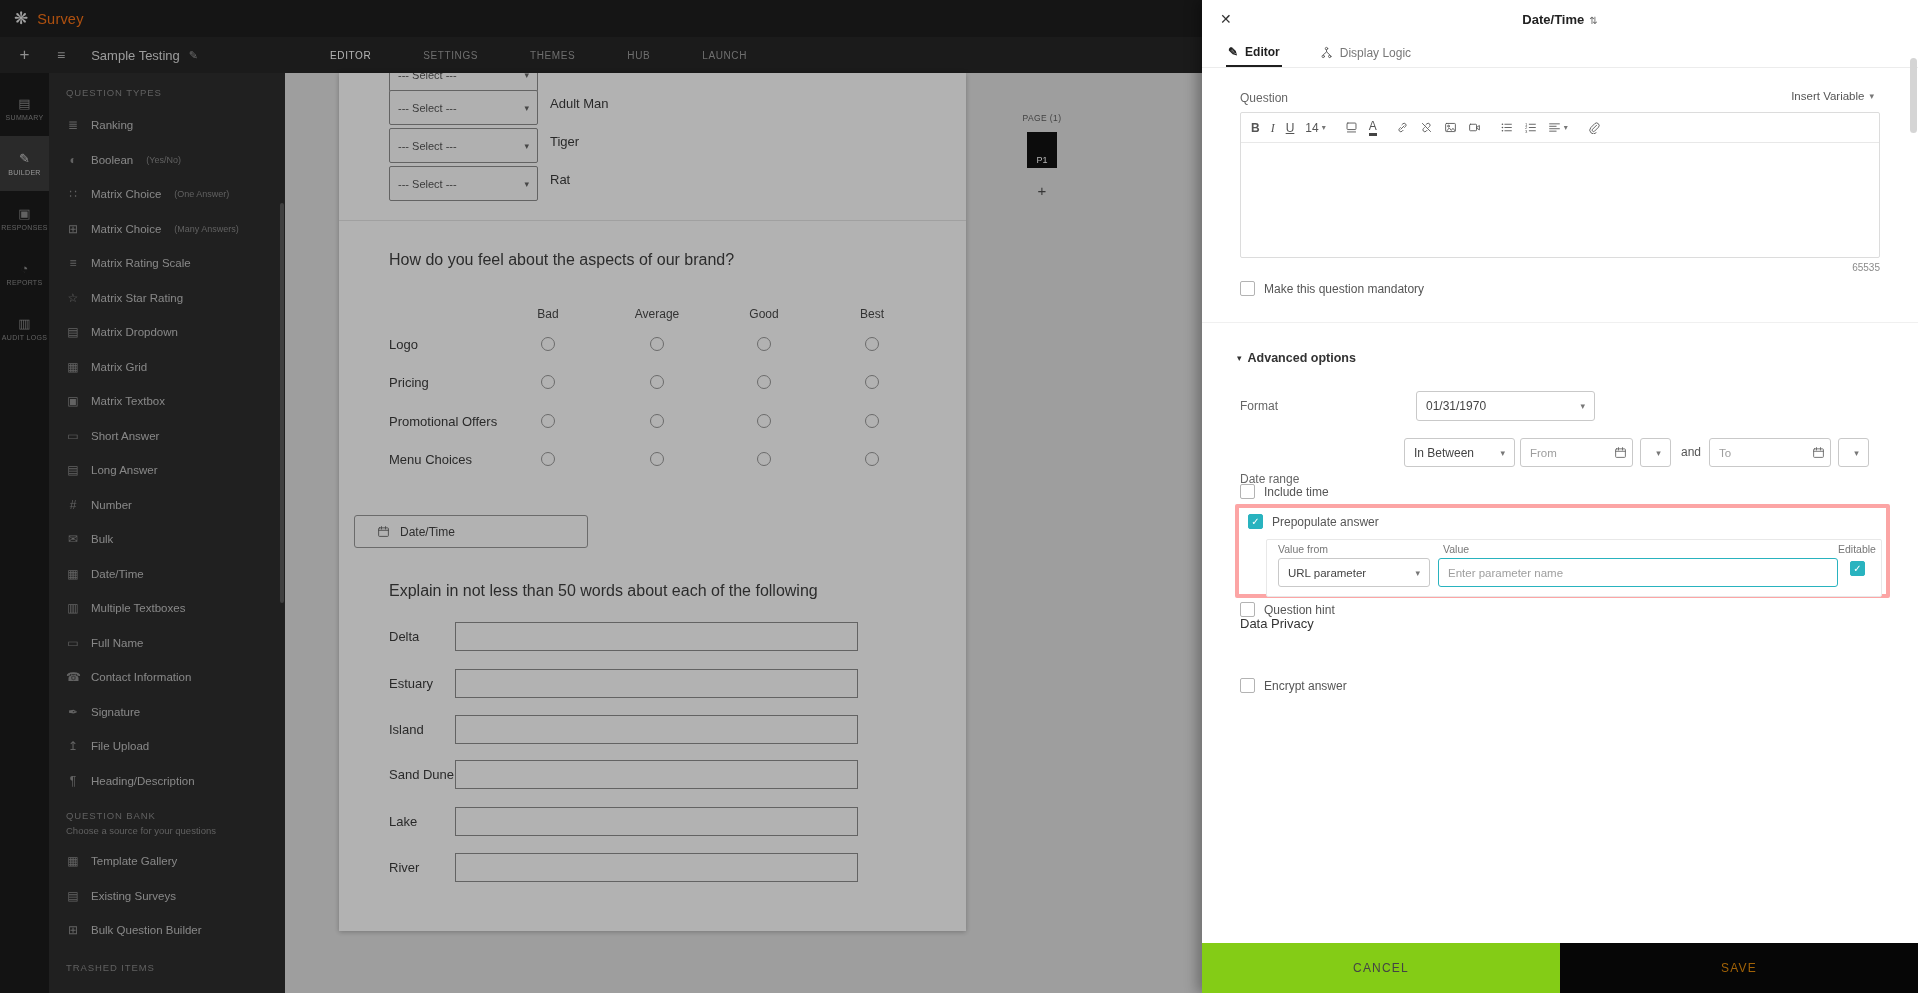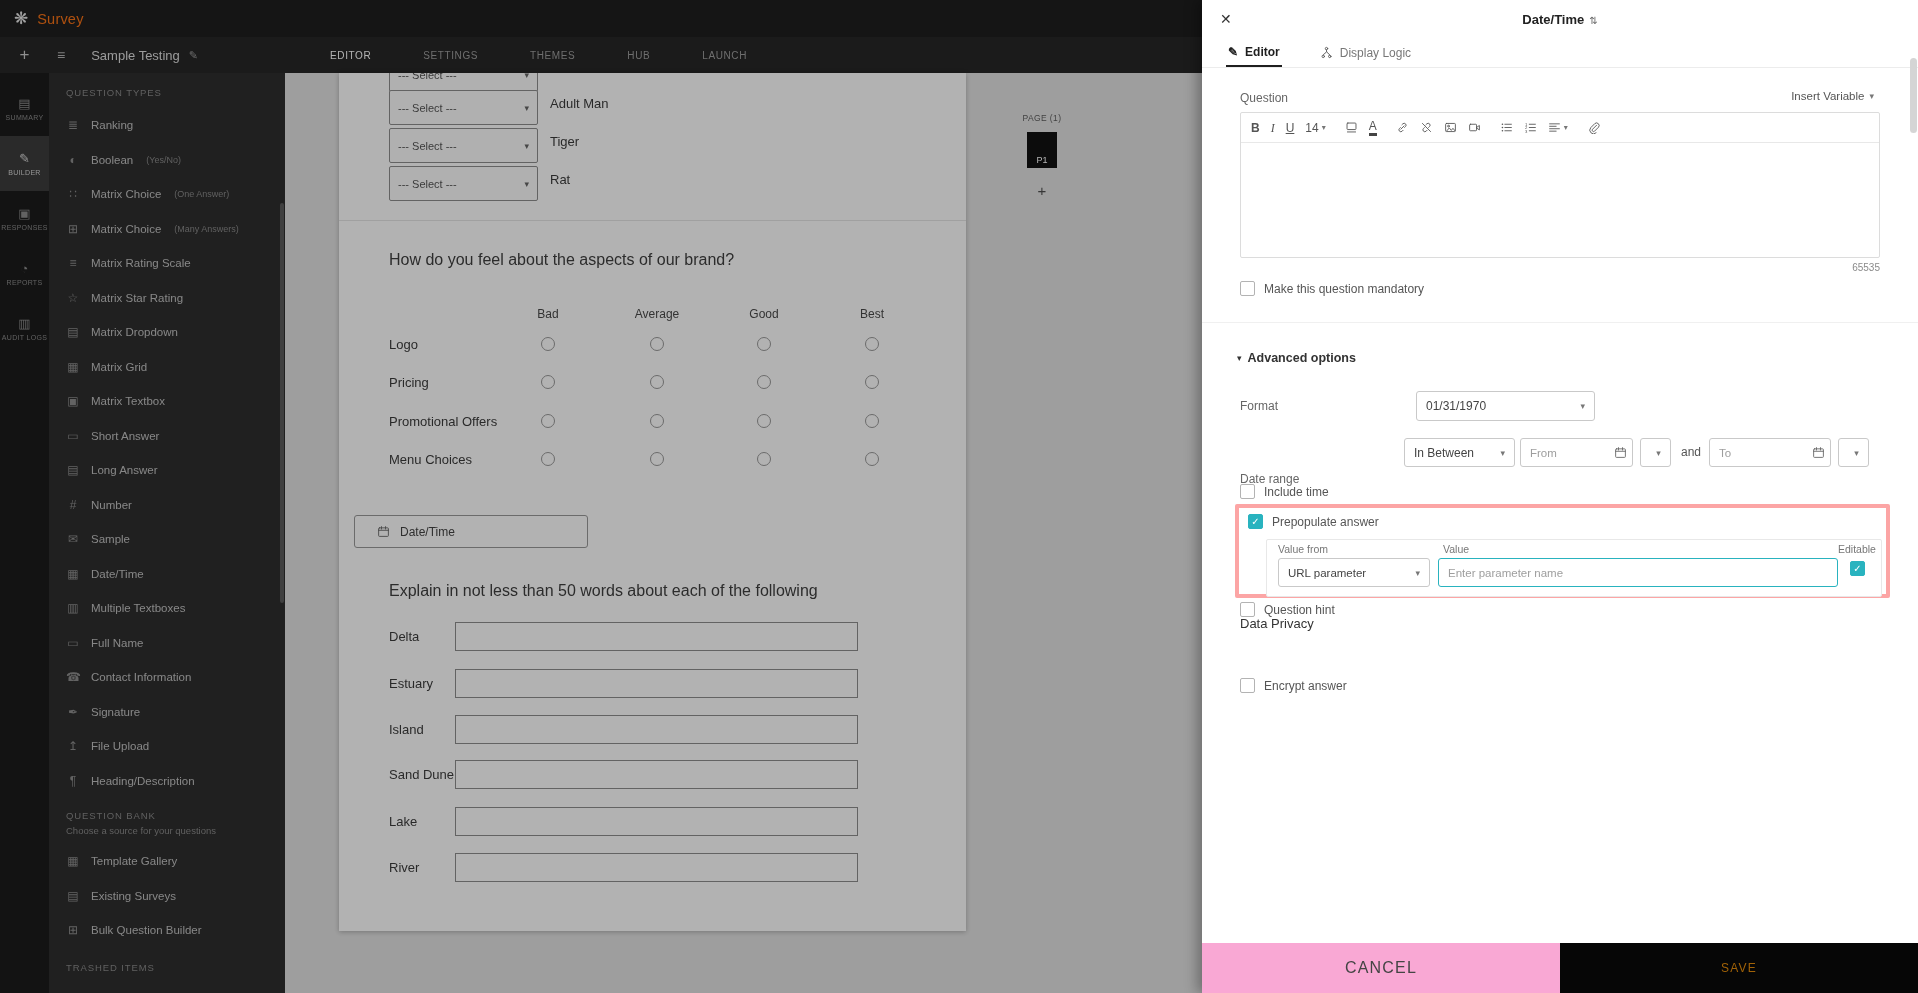--- a/index.html
+++ b/index.html
@@ -106,21 +106,21 @@
 
   .and-label{position:absolute;font-size:12px;color:#555}
 
   .red-box{position:absolute;left:33px;top:504px;width:655px;height:94px;border:4px solid #fca5a5;border-radius:2px}
   .sub-box{position:absolute;left:27px;top:31px;width:616px;height:58px;border:1px solid #e8e8e8;border-radius:2px;background:#fff}
   .mini-label{position:absolute;font-size:10.5px;color:#777;white-space:nowrap}
 
   .section-h{position:absolute;font-size:13px;color:#333}
 
   .dr-footer{position:absolute;left:0;bottom:0;width:716px;height:50px;display:flex;z-index:5}
-  .ft-cancel{flex:1;display:flex;align-items:center;justify-content:center;background:#f9a8d4;color:#444;font-size:16px;letter-spacing:1.2px;cursor:pointer}
+  .ft-cancel{flex:1;display:flex;align-items:center;justify-content:center;background:#84cc16;color:#444;font-size:12px;letter-spacing:1.2px;cursor:pointer}
   .ft-save{flex:1;display:flex;align-items:center;justify-content:center;background:#060606;color:#a16207;font-size:12px;letter-spacing:1.2px;cursor:pointer}
   .dr-scroll{position:absolute;right:1px;top:58px;width:7px;height:75px;background:#d5d5d5;border-radius:4px}
 
   .isvg{width:13px;height:13px;stroke:#555;fill:none;stroke-width:1.1;stroke-linecap:round;stroke-linejoin:round;display:block}
   .cal-svg{width:13px;height:13px;stroke:#666;fill:none;stroke-width:1.1;stroke-linecap:round;stroke-linejoin:round;display:block}
 </style>
 </head>
 <body>
 
 <div class="app-left">
@@ -225,21 +225,21 @@
         <span class="qp-label">Long Answer</span>
         <span class="qp-note"></span>
       </div>
     <div class="qp-item">
         <span class="qp-icon">#</span>
         <span class="qp-label">Number</span>
         <span class="qp-note"></span>
       </div>
     <div class="qp-item">
         <span class="qp-icon">✉</span>
-        <span class="qp-label">Sample</span>
+        <span class="qp-label">Bulk</span>
         <span class="qp-note"></span>
       </div>
     <div class="qp-item">
         <span class="qp-icon">▦</span>
         <span class="qp-label">Date/Time</span>
         <span class="qp-note"></span>
       </div>
     <div class="qp-item">
         <span class="qp-icon">▥</span>
         <span class="qp-label">Multiple Textboxes</span>

